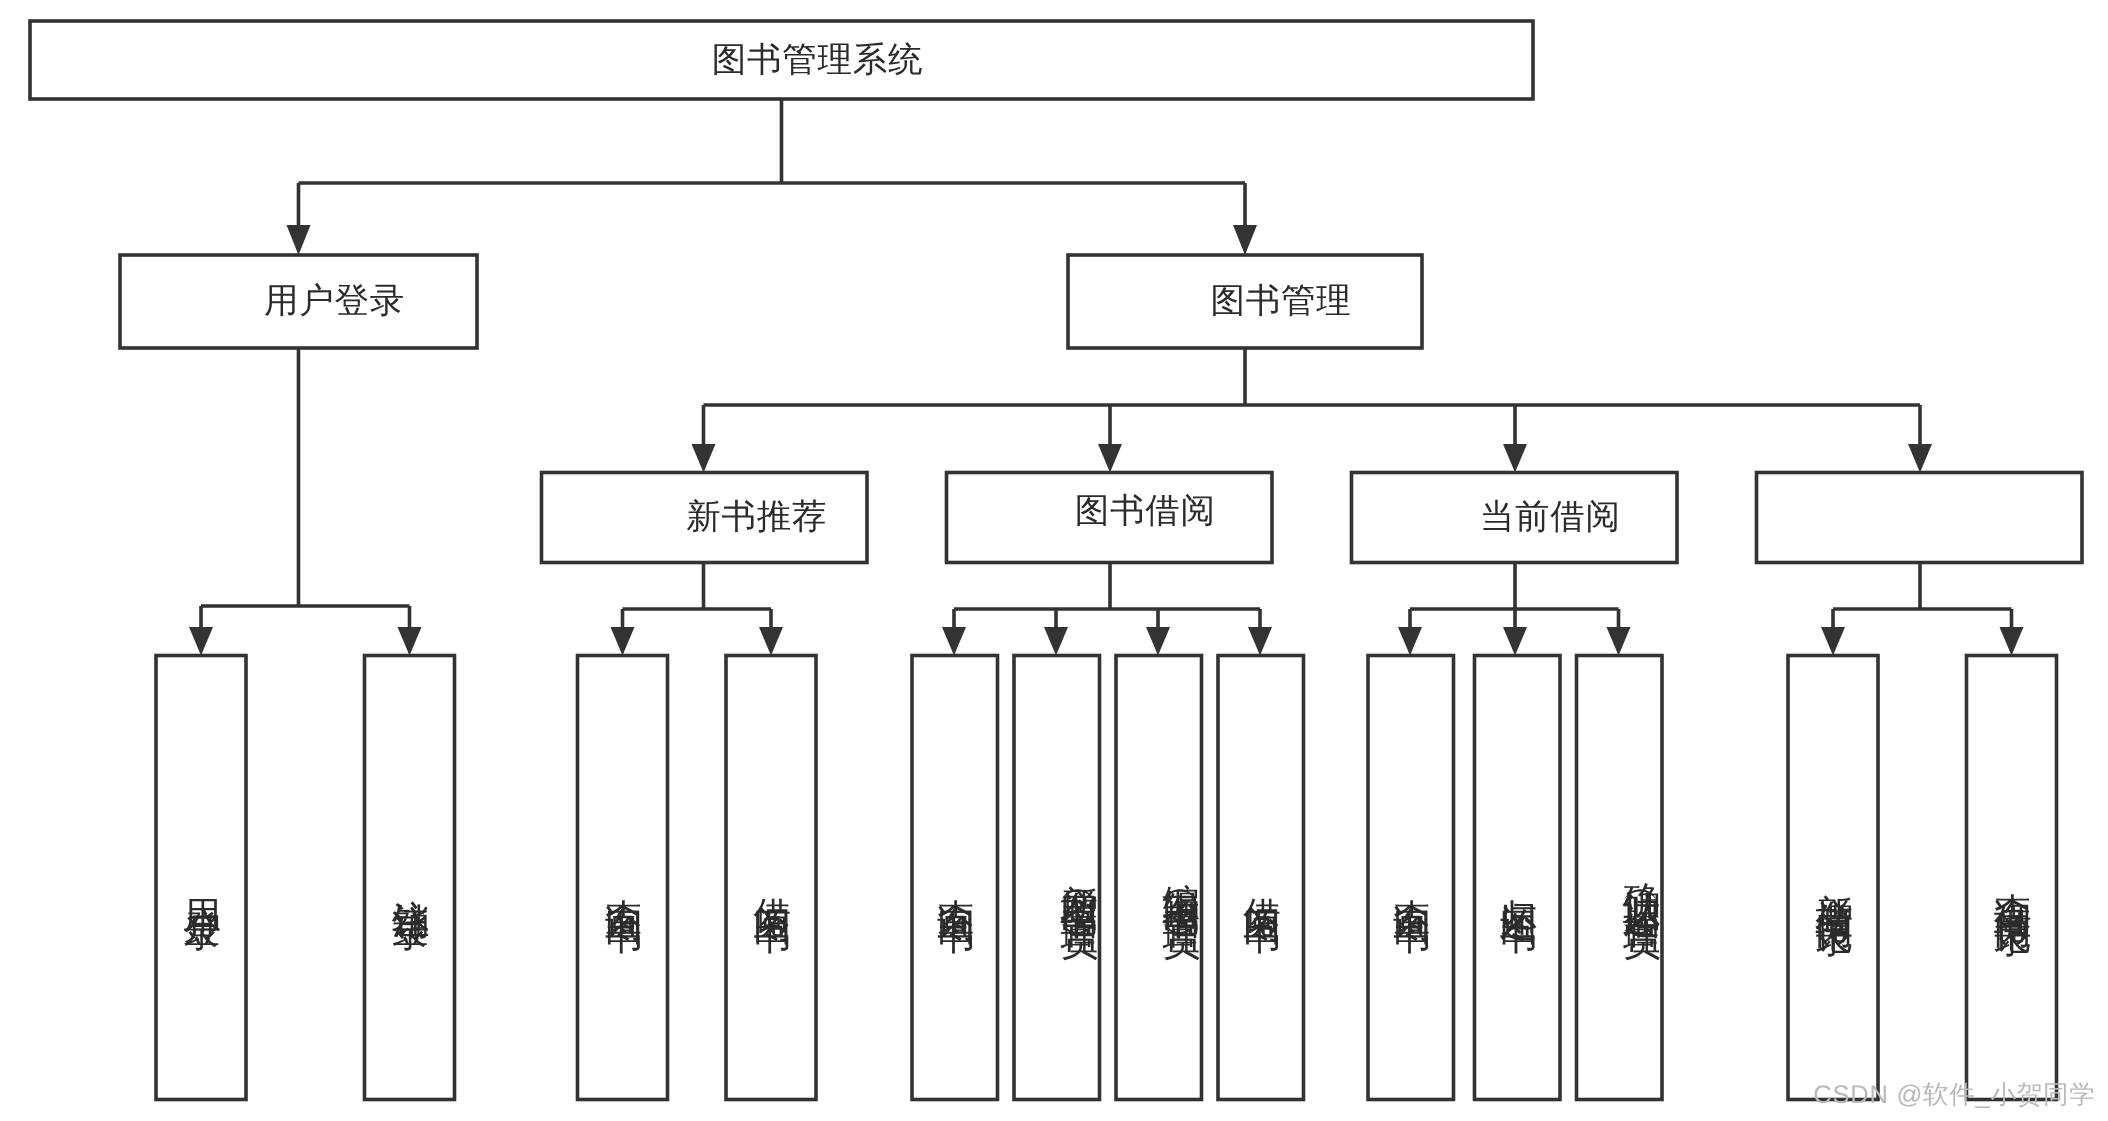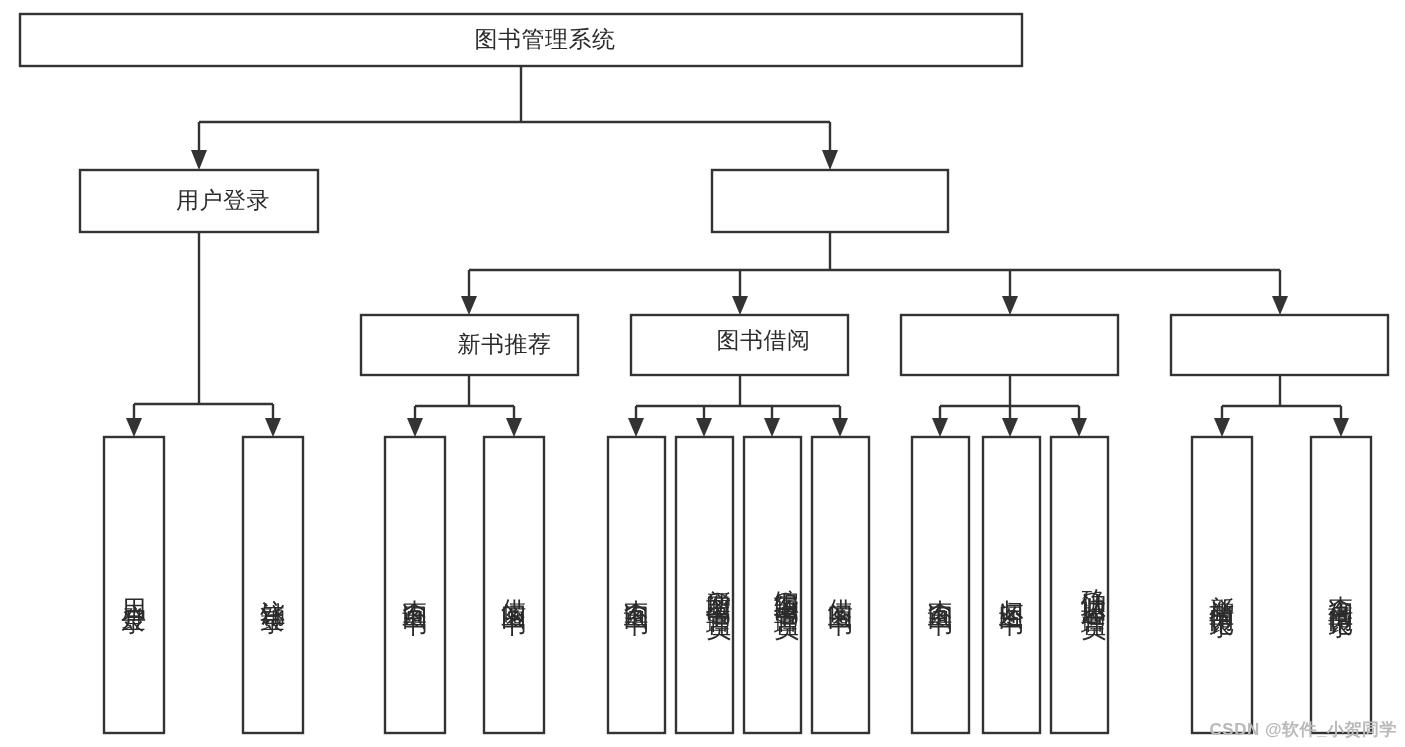--- a/index.html
+++ b/index.html
@@ -69,21 +69,20 @@
   .watermark {
     position: absolute;
     right: 8px;
     bottom: 6px;
     font-size: 17px;
     color: #b9b9b9;
     font-family: "Liberation Sans", "DejaVu Sans", sans-serif;
     letter-spacing: 0.5px;
     white-space: nowrap;
     pointer-events: none;
-    font-weight: bold;
   }
 </style>
 </head>
 <body>
 
 <div id="diagram-root">
 
   <svg class="diagram-canvas" viewBox="0 0 1405 747">
 
     <rect class="node-box" x="20" y="14" width="1002" height="52"></rect>
@@ -140,23 +139,25 @@
     <polygon class="arrow-head" points="1071,418 1087,418 1079,437"></polygon>
 
     <path class="connector" d="M1280,375 L1280,406 M1222,406 L1341,406 M1222,406 L1222,420 M1341,406 L1341,420"></path>
     <polygon class="arrow-head" points="1214,418 1230,418 1222,437"></polygon>
     <polygon class="arrow-head" points="1333,418 1349,418 1341,437"></polygon>
   </svg>
 
   <div class="node-label horizontal" style="left:20px; top:14px; width:1002px; height:52px;">图书管理系统</div>
 
   <div class="node-label horizontal" style="left:80px; top:170px; width:238px; height:62px;">用户登录</div>
+  <div class="node-label horizontal" style="left:712px; top:170px; width:236px; height:62px;">图书管理</div>
 
   <div class="node-label horizontal" style="left:361px; top:315px; width:239px; height:60px;">新书推荐</div>
   <div class="node-label horizontal" style="left:631px; top:315px; width:217px; height:52px;">图书借阅</div>
+  <div class="node-label horizontal" style="left:901px; top:315px; width:217px; height:60px;">当前借阅</div>
 
   <div class="node-label vertical" style="left:104px; top:437px; width:60px; height:296px;">用户登录</div>
   <div class="node-label vertical" style="left:243px; top:437px; width:60px; height:296px;">注销登录</div>
   <div class="node-label vertical" style="left:385px; top:437px; width:60px; height:296px;">查询图书</div>
   <div class="node-label vertical" style="left:484px; top:437px; width:60px; height:296px;">借阅图书</div>
   <div class="node-label vertical" style="left:608px; top:437px; width:57px; height:296px;">查询图书</div>
   <div class="node-label vertical" style="left:676px; top:437px; width:57px; height:296px; align-items:flex-start;">新增图书（管理员）</div>
   <div class="node-label vertical" style="left:744px; top:437px; width:57px; height:296px; align-items:flex-start;">编辑图书（管理员）</div>
   <div class="node-label vertical" style="left:812px; top:437px; width:57px; height:296px;">借阅图书</div>
   <div class="node-label vertical" style="left:912px; top:437px; width:57px; height:296px;">查询图书</div>

